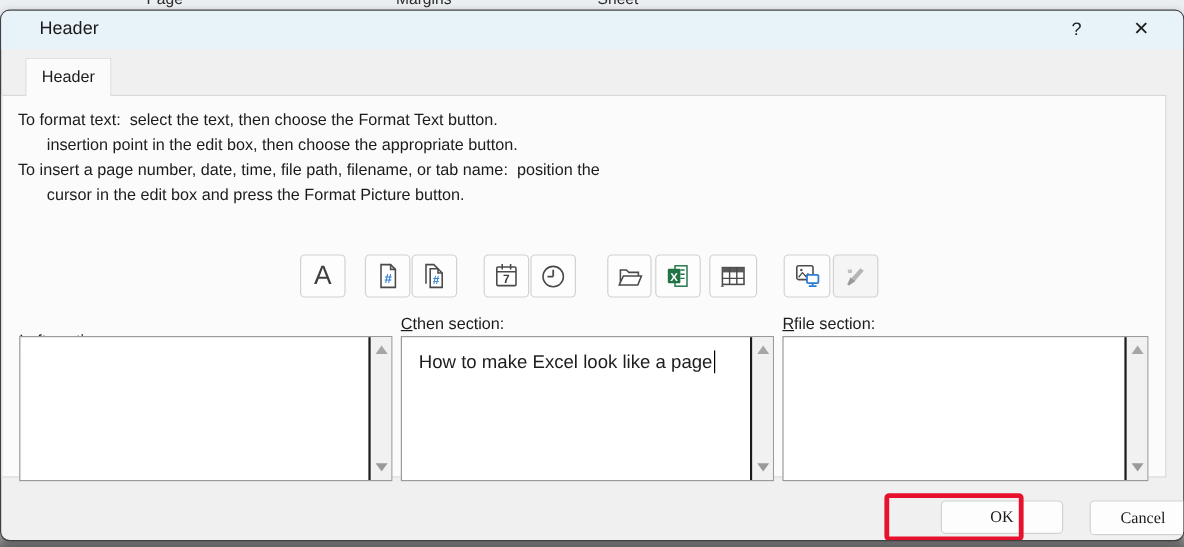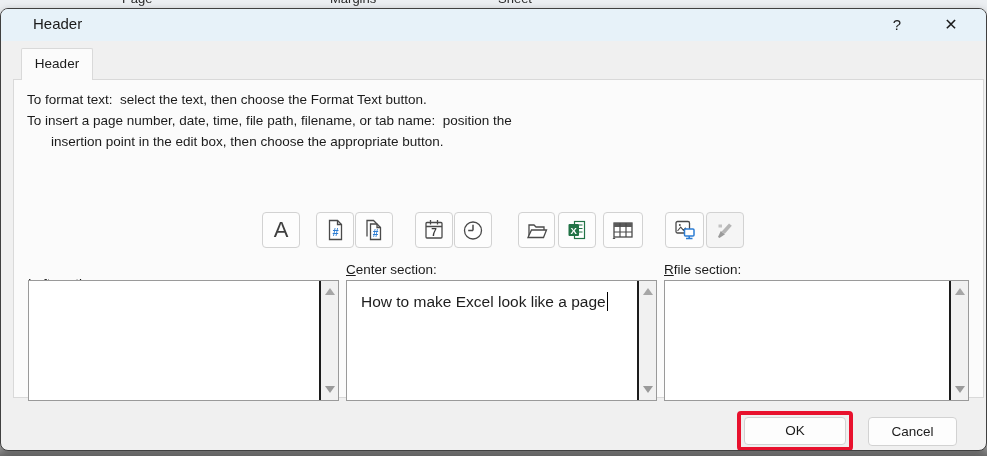--- a/index.html
+++ b/index.html
@@ -23,21 +23,21 @@
   .title-text { position:absolute; left:32px; top:6px; font-size:15px; color:#1b1b1b; }
   .tb-btn { position:absolute; top:4px; width:28px; height:24px; text-align:center;
     font-size:15px; color:#1b1b1b; line-height:24px; cursor:default; }
   .help-btn { left:882px; }
   .close-btn { left:936px; font-size:16px; }
 
   
   .tab { position:absolute; left:20px; top:39px; width:72px; height:32px; z-index:3;
     background:#fbfbfb; border:1px solid #d9d9d9; border-bottom:none; border-radius:2px 2px 0 0;
     font-size:13.5px; color:#1b1b1b; text-align:center; line-height:30px; }
-  .panel { position:absolute; left:12px; top:70px; width:971px; height:319px;
+  .panel { position:absolute; left:0; top:70px; width:971px; height:319px;
     background:#fbfbfb; border:1px solid #d9d9d9; }
 
   
   .instructions { position:absolute; left:13px; top:9px; font-size:13.5px; color:#1b1b1b; }
   .instr-line { height:21px; line-height:21px; white-space:pre; }
   .instr-indent { padding-left:24px; }
 
   
   .icon-btn { position:absolute; top:132px; height:36px; background:#fdfdfd;
     border:1px solid #d2d2d2; border-radius:4px; display:flex; align-items:center;
@@ -71,21 +71,21 @@
   .arr { position:absolute; left:50%; transform:translateX(-50%); width:0; height:0;
     border-left:5px solid transparent; border-right:5px solid transparent; }
   .arr-up { top:7px; border-bottom:7px solid #a6a6a6; }
   .arr-down { bottom:7px; border-top:7px solid #9a9a9a; }
 
   
   .annotation { position:absolute; left:736px; top:402px; width:116px; height:40px;
     border:4px solid #e8112d; border-radius:4px; z-index:5; }
   .dlg-btn { position:absolute; background:#fdfdfd; border:1px solid #d2d2d2; border-radius:4px;
     font-size:13.5px; color:#1b1b1b; text-align:center; cursor:default;
-    font-family:Liberation Sans, sans-serif; }
+    font-family:Liberation Serif, serif;margin-left:40px; }
   .ok-btn { left:743px; top:408px; width:102px; height:28px; line-height:26px; }
   .cancel-btn { left:867px; top:408px; width:89px; height:29px; line-height:27px; }
 
   svg text { font-family:"Liberation Sans", sans-serif; }
 </style>
 </head>
 <body>
 
 <div id="app">
 
@@ -103,22 +103,23 @@
       <span class="tb-btn help-btn">?</span>
       <span class="tb-btn close-btn">✕</span>
     </div>
 
     <div class="tab">Header</div>
 
     <div class="panel">
 
       <div class="instructions">
         <div class="instr-line">To format text:  select the text, then choose the Format Text button.</div>
+        <div class="instr-line instr-indent">insertion point in the edit box, then choose the appropriate button.</div>
         <div class="instr-line">To insert a page number, date, time, file path, filename, or tab name:  position the</div>
-        <div class="instr-line instr-indent">insertion point in the edit box, then choose the appropriate button.</div>
+        <div class="instr-line instr-indent">cursor in the edit box and press the Format Picture button.</div>
       </div>
 
       <div class="icon-btn btn-a">
         <span>A</span>
       </div>
 
       <div class="icon-btn btn-pagenum">
         <svg width="24" height="24" viewBox="0 0 24 24">
           <path d="M6.5 2.5 h8 l4 4 v15 h-12 z" fill="#fff" stroke="#4a4a4a" stroke-width="1.3"></path>
           <path d="M14.5 2.5 v4 h4" fill="none" stroke="#4a4a4a" stroke-width="1.3"></path>
@@ -194,21 +195,21 @@
 
       <div class="icon-btn btn-formatpic">
         <svg width="24" height="24" viewBox="0 0 24 24">
           <path d="M5 19 l2.8-6 4.2 3.2 -5.5 3.8 z" fill="#9a9a9a"></path>
           <path d="M8.5 13.8 L16 5.5 l2.8 2.2 -7 8 z" fill="#b5b5b5"></path>
           <path d="M5.5 6.5 h3.5 v3 h-3.5 z" fill="#c2c2c2"></path>
         </svg>
       </div>
 
       <div class="sec-label lbl-left"><u>L</u><span>eft section:</span></div>
-      <div class="sec-label lbl-center"><u>C</u><span>enter section:</span></div>
+      <div class="sec-label lbl-center"><u>C</u><span>then section:</span></div>
       <div class="sec-label lbl-right"><u>R</u><span>file section:</span></div>
 
       <div class="ta ta-left">
         <div class="ta-text"></div>
         <div class="ta-sep"></div>
         <div class="ta-scroll">
           <div class="arr arr-up"></div>
           <div class="arr arr-down"></div>
         </div>
       </div>

